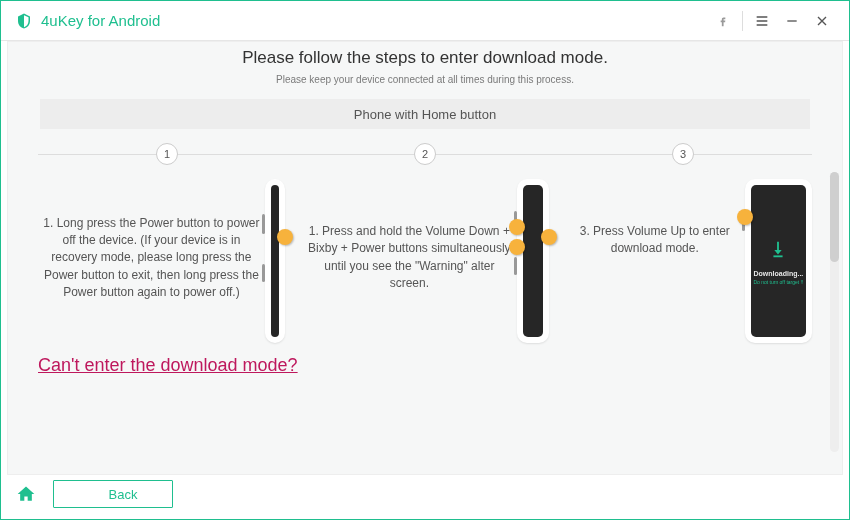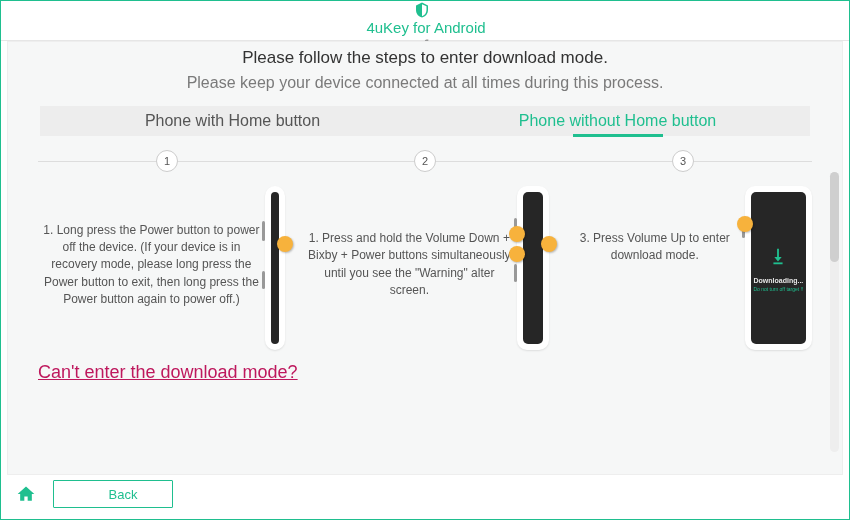--- a/index.html
+++ b/index.html
@@ -11,21 +11,20 @@
     overflow: hidden;
     border: 1px solid #1fbf8f;
   }
   
   .titlebar {
     height: 40px;
     display: flex;
     align-items: center;
     padding: 0 12px 0 14px;
     border-bottom: 1px solid #e6e6e6;
-    flex-direction: column;
   }
   .titlebar .logo {
     width: 18px; height: 18px;
     margin-right: 8px;
     display: inline-flex;
   }
   .titlebar .title {
     color: #1fbf8f;
     font-size: 15px;
     font-weight: 500;
@@ -52,38 +51,38 @@
     overflow: hidden;
   }
   .headline {
     text-align: center;
     font-size: 17px;
     color: #333;
     margin-bottom: 6px;
   }
   .subhead {
     text-align: center;
-    font-size: 16px;
+    font-size: 10px;
     color: #7a7a7a;
     margin-bottom: 14px;
   }
   
   .tabs {
     display: flex;
     background: #ededed;
     height: 30px;
     align-items: stretch;
     margin: 0 2px;
   }
   .tab {
     flex: 1;
     display: flex;
     align-items: center;
     justify-content: center;
-    font-size: 16px;
+    font-size: 13px;
     color: #555;
     cursor: pointer;
     position: relative;
   }
   .tab.active { color: #1fbf8f; }
   .tab.active::after {
     content: "";
     position: absolute;
     bottom: -1px;
     height: 3px;
@@ -243,23 +242,20 @@
   </span>
 </div>
 
 <div class="content">
   <div class="headline">Please follow the steps to enter download mode.</div>
   <div class="subhead">Please keep your device connected at all times during this process.</div>
 
   <div class="tabs">
     <div class="tab">
       <span>Phone with Home button</span>
-    </div>
-    <div class="tab active">
-      <span>Phone without Home button</span>
     </div>
   </div>
 
   <div class="step-row">
     <div class="step-slot">
         <div class="step-badge">1</div>
       </div>
     <div class="step-slot">
         <div class="step-badge">2</div>
       </div>

